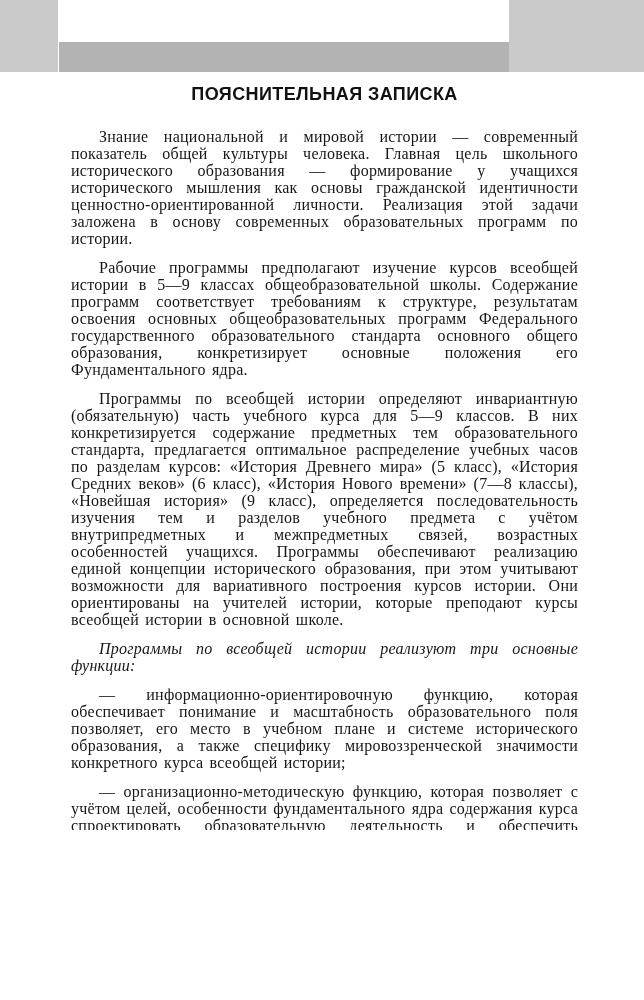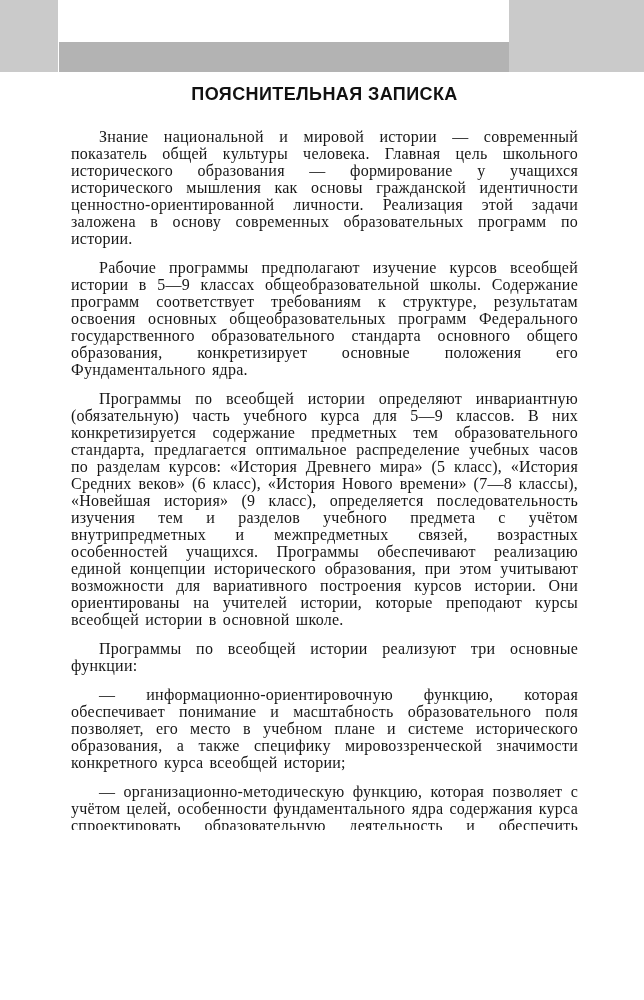--- a/index.html
+++ b/index.html
@@ -56,21 +56,21 @@
     line-height: 17px;
     letter-spacing: 0.25px;
     word-spacing: 2px;
     text-align: justify;
     color: var(--text-color);
   }
   .body-text p {
     margin: 12px;
     text-indent: 28px;
   }
-  .body-text p.italic { }
+  .body-text p.italic { font-style: italic; }
 </style>
 </head>
 <body>
 
 <div class="page">
 
   <div class="deco top-left-block"></div>
   <div class="deco top-bar"></div>
   <div class="deco top-right-block"></div>
 

